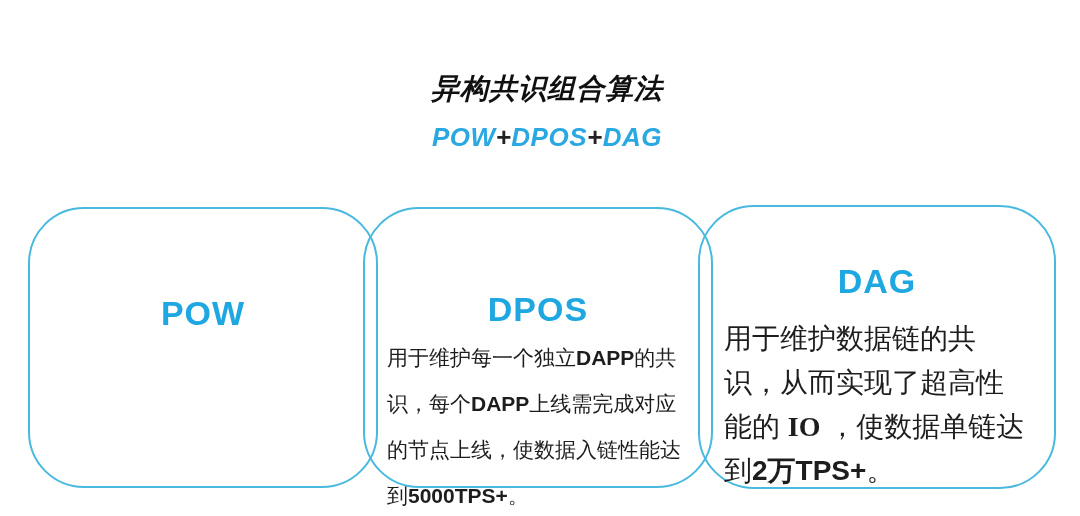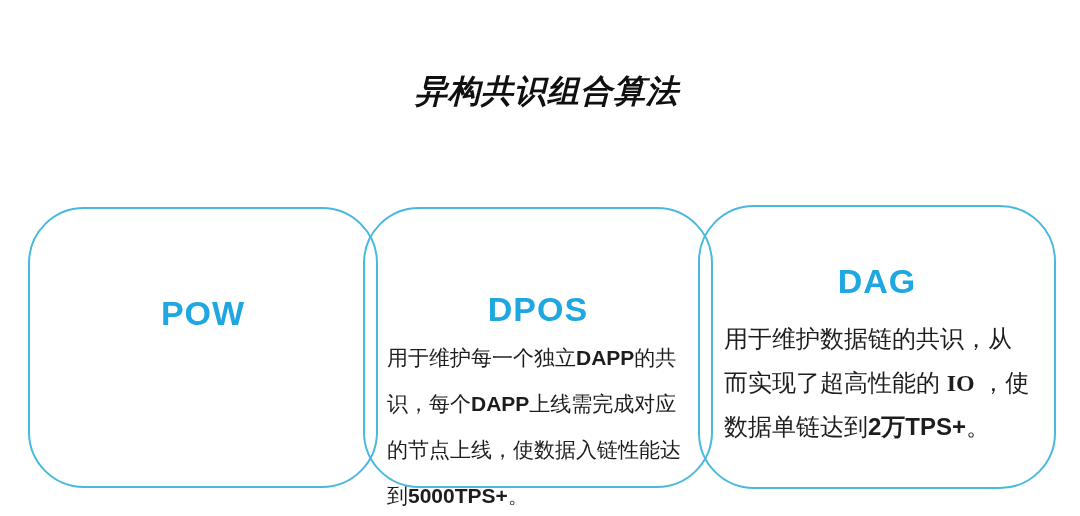--- a/index.html
+++ b/index.html
@@ -16,21 +16,21 @@
     overflow: hidden;
   }
   .header {
     position: absolute;
     top: 70px;
     left: 0;
     width: 1080px;
     text-align: center;
   }
   .page-title {
-    font-size: 32px;
+    font-size: 28px;
     font-weight: 700;
     font-style: italic;
     color: #101010;
     letter-spacing: 1px;
     margin: 0;
     padding-left: 14px;
   }
   .page-subtitle {
     margin: 14px 0 0 0;
     padding-left: 14px;
@@ -59,34 +59,35 @@
     margin: 0;
     text-align: center;
     font-size: 34px;
     line-height: 36px;
     font-weight: 700;
     color: #1ea7e1;
     letter-spacing: 1px;
   }
   .card-body {
     color: #1d1d1d;
-    font-size: 24px;
+    font-size: 28px;
     text-align: left;
   }
   .card-pow  .card-body { margin-top: 16px; line-height: 42px; }
   .card-dpos .card-body { margin-top: 8px;  line-height: 46px; font-size: 21px; }
   .card-dag  .card-body { margin-top: 18px; line-height: 44px; }
 </style>
 </head>
 <body>
 
 <div class="page">
 
   <div class="header">
     <h1 class="page-title">异构共识组合算法</h1>
+    <p class="page-subtitle"><span class="seg-blue">POW</span><span class="seg-dark">+</span><span class="seg-blue">DPOS</span><span class="seg-dark">+</span><span class="seg-blue">DAG</span></p>
   </div>
 
   <div class="card card-pow">
     <h2 class="card-heading">POW</h2>
   </div>
 
   <div class="card card-dpos">
     <h2 class="card-heading">DPOS</h2>
     <div class="card-body"><span>用于维护每一个独立</span><span class="seg-bold">DAPP</span><span>的共识，每个</span><span class="seg-bold">DAPP</span><span>上线需完成对应的节点上线，使数据入链性能达到</span><span class="seg-bold">5000TPS+</span><span>。</span></div>
   </div>

